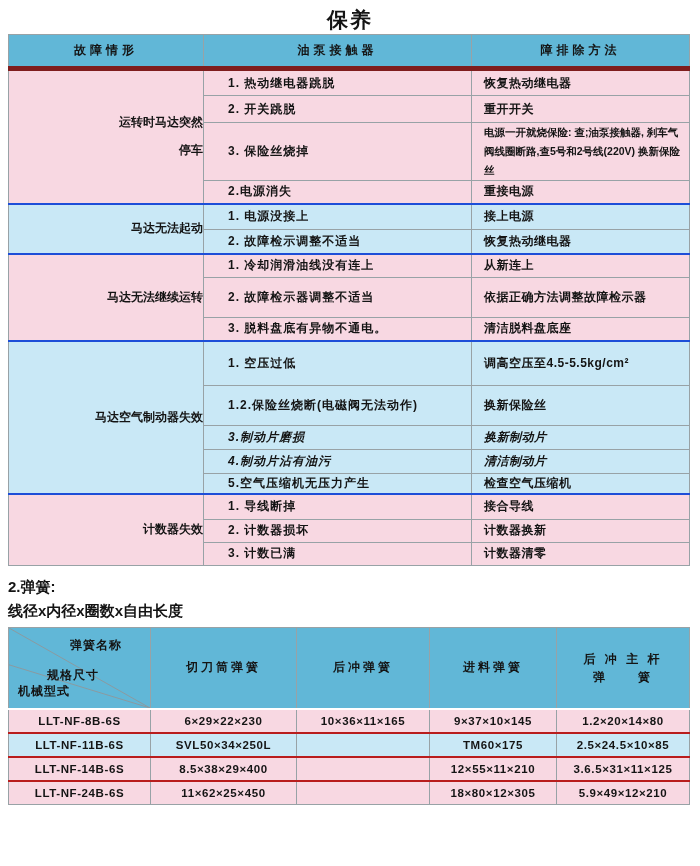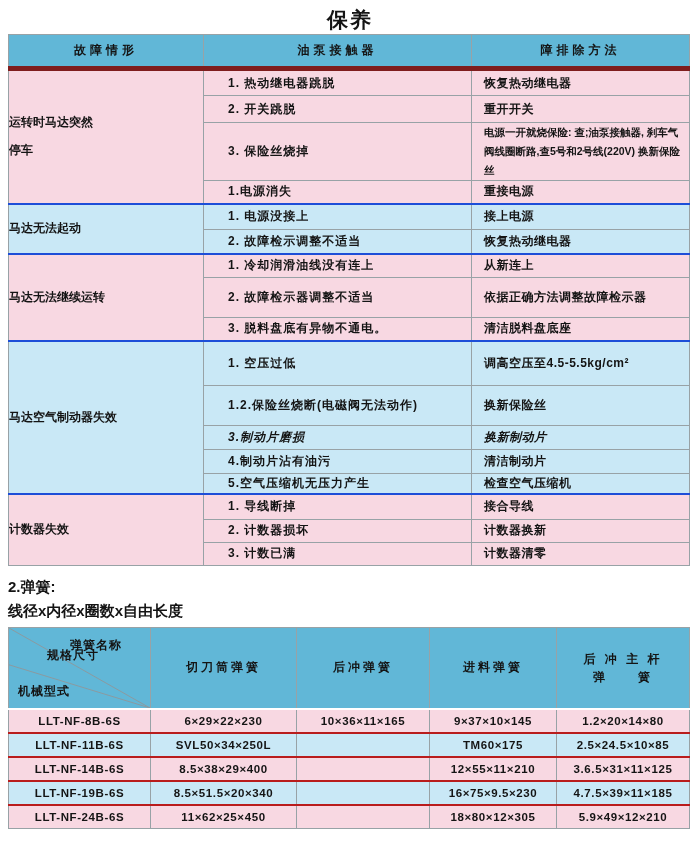--- a/index.html
+++ b/index.html
@@ -33,40 +33,40 @@
     font-size:12px;font-weight:bold;overflow:hidden;
   }
   
   .fault-table thead th{
     background:var(--header-blue);height:29px;letter-spacing:4px;
     border-bottom:5px solid #7f1d1d;text-align:center;
   }
   .fault-table td{padding:0;}
   .fault-table tr.group-start td{border-top:2px solid #1d4ed8;}
   .fault-table td.cond{
-    text-align:left;vertical-align:middle;line-height:2.3;
+    text-align:right;vertical-align:middle;line-height:2.3;padding-left:8px;
   }
   .fault-table td.cause{padding-left:24px;letter-spacing:1px;}
   .fault-table td.remedy{padding-left:12px;letter-spacing:0.5px;}
   .fault-table td.remedy.small{
     font-size:10.5px;line-height:1.8;padding-right:6px;letter-spacing:0;
   }
   .fault-table tr.pink td{background:var(--row-pink);}
   .fault-table tr.blue td{background:var(--row-blue);}
   
   .spring-table{margin-top:6px;}
   .spring-table thead th{
     background:var(--header-blue);height:78px;letter-spacing:3px;
     border-bottom:2px solid #ffffff;text-align:center;vertical-align:middle;
   }
   .spring-table thead th.corner{position:relative;padding:0;}
   .corner svg{position:absolute;left:0;top:0;width:100%;height:100%;}
   .corner span{position:absolute;font-size:12px;letter-spacing:1px;}
   .corner .corner-top{top:9px;right:28px;}
-  .corner .corner-mid{top:19px;left:38px;}
+  .corner .corner-mid{top:39px;left:38px;}
   .corner .corner-bot{bottom:8px;left:9px;}
   .spring-table thead th .hdr-line{line-height:1.5;}
   .spring-table tbody td{
     height:20px;text-align:center;border-top:2px solid #b91c1c;
     font-size:11.5px;letter-spacing:0.6px;font-weight:bold;
   }
   .spring-table tr.pink td{background:var(--row-pink);}
   .spring-table tr.blue td{background:var(--row-blue);}
 </style>
 </head>
@@ -101,21 +101,21 @@
         </tr>
         <tr class="pink" style="height: 27px;">
           <td class="cause">2. 开关跳脱</td>
           <td class="remedy">重开开关</td>
         </tr>
         <tr class="pink" style="height: 38px;">
           <td class="cause">3. 保险丝烧掉</td>
           <td class="remedy small">电源一开就烧保险: 查;油泵接触器, 刹车气阀线圈断路,查5号和2号线(220V) 换新保险丝</td>
         </tr>
         <tr class="pink" style="height: 24px;">
-          <td class="cause">1.电源消失</td>
+          <td class="cause">2.电源消失</td>
           <td class="remedy">重接电源</td>
         </tr>
         <tr class="blue group-start" style="height: 25px;">
           <td class="cond" rowspan="2">
             <div>马达无法起动</div>
           </td>
           <td class="cause">1. 电源没接上</td>
           <td class="remedy">接上电源</td>
         </tr>
         <tr class="blue" style="height: 25px;">
@@ -145,21 +145,21 @@
           <td class="remedy">调高空压至4.5-5.5kg/cm²</td>
         </tr>
         <tr class="blue" style="height: 40px;">
           <td class="cause">1.2.保险丝烧断(电磁阀无法动作)</td>
           <td class="remedy">换新保险丝</td>
         </tr>
         <tr class="blue" style="height: 24px; font-style: italic;">
           <td class="cause">3.制动片磨损</td>
           <td class="remedy">换新制动片</td>
         </tr>
-        <tr class="blue" style="height: 24px;">
+        <tr class="blue" style="height: 24px; font-style: italic;">
           <td class="cause">4.制动片沾有油污</td>
           <td class="remedy">清洁制动片</td>
         </tr>
         <tr class="blue" style="height: 21px;">
           <td class="cause">5.空气压缩机无压力产生</td>
           <td class="remedy">检查空气压缩机</td>
         </tr>
         <tr class="pink group-start" style="height: 25px;">
           <td class="cond" rowspan="3">
             <div>计数器失效</div>
@@ -224,27 +224,20 @@
           <td>TM60×175</td>
           <td>2.5×24.5×10×85</td>
         </tr>
         <tr class="pink">
           <td>LLT-NF-14B-6S</td>
           <td>8.5×38×29×400</td>
           <td></td>
           <td>12×55×11×210</td>
           <td>3.6.5×31×11×125</td>
         </tr>
-        <tr class="blue">
-          <td>LLT-NF-19B-6S</td>
-          <td>8.5×51.5×20×340</td>
-          <td></td>
-          <td>16×75×9.5×230</td>
-          <td>4.7.5×39×11×185</td>
-        </tr>
         <tr class="pink">
           <td>LLT-NF-24B-6S</td>
           <td>11×62×25×450</td>
           <td></td>
           <td>18×80×12×305</td>
           <td>5.9×49×12×210</td>
         </tr>
       </tbody>
   </table>
 

